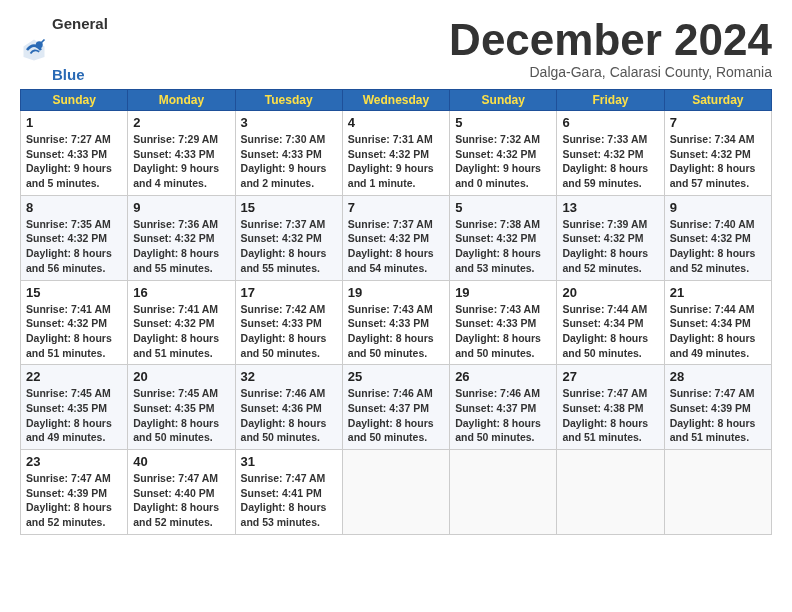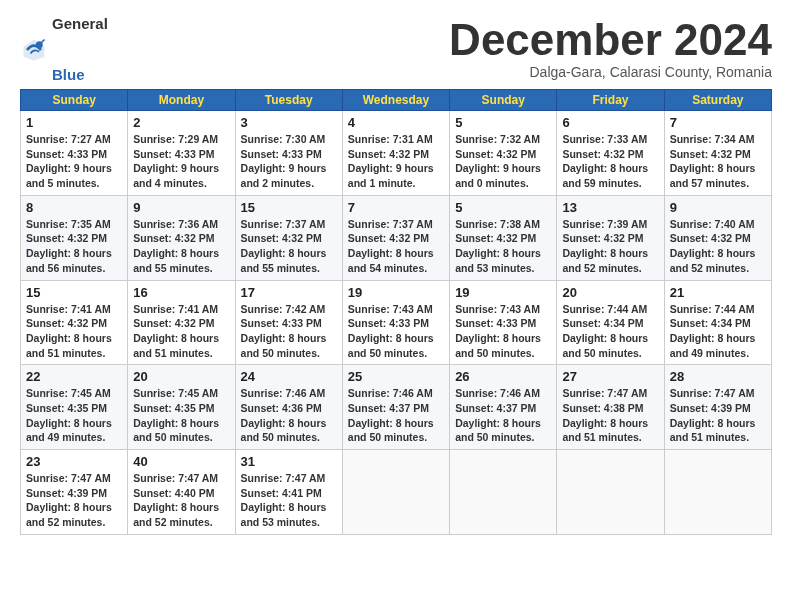--- a/index.html
+++ b/index.html
@@ -229,21 +229,21 @@
         <tr>
           <td>
         <span class="day-num">22</span>
         <span class="day-info">Sunrise: 7:45 AM<br>Sunset: 4:35 PM<br>Daylight: 8 hours and 49 minutes.</span>
       </td>
           <td>
         <span class="day-num">20</span>
         <span class="day-info">Sunrise: 7:45 AM<br>Sunset: 4:35 PM<br>Daylight: 8 hours and 50 minutes.</span>
       </td>
           <td>
-        <span class="day-num">24</span>
+        <span class="day-num">32</span>
         <span class="day-info">Sunrise: 7:46 AM<br>Sunset: 4:36 PM<br>Daylight: 8 hours and 50 minutes.</span>
       </td>
           <td>
         <span class="day-num">25</span>
         <span class="day-info">Sunrise: 7:46 AM<br>Sunset: 4:37 PM<br>Daylight: 8 hours and 50 minutes.</span>
       </td>
           <td>
         <span class="day-num">26</span>
         <span class="day-info">Sunrise: 7:46 AM<br>Sunset: 4:37 PM<br>Daylight: 8 hours and 50 minutes.</span>
       </td>

